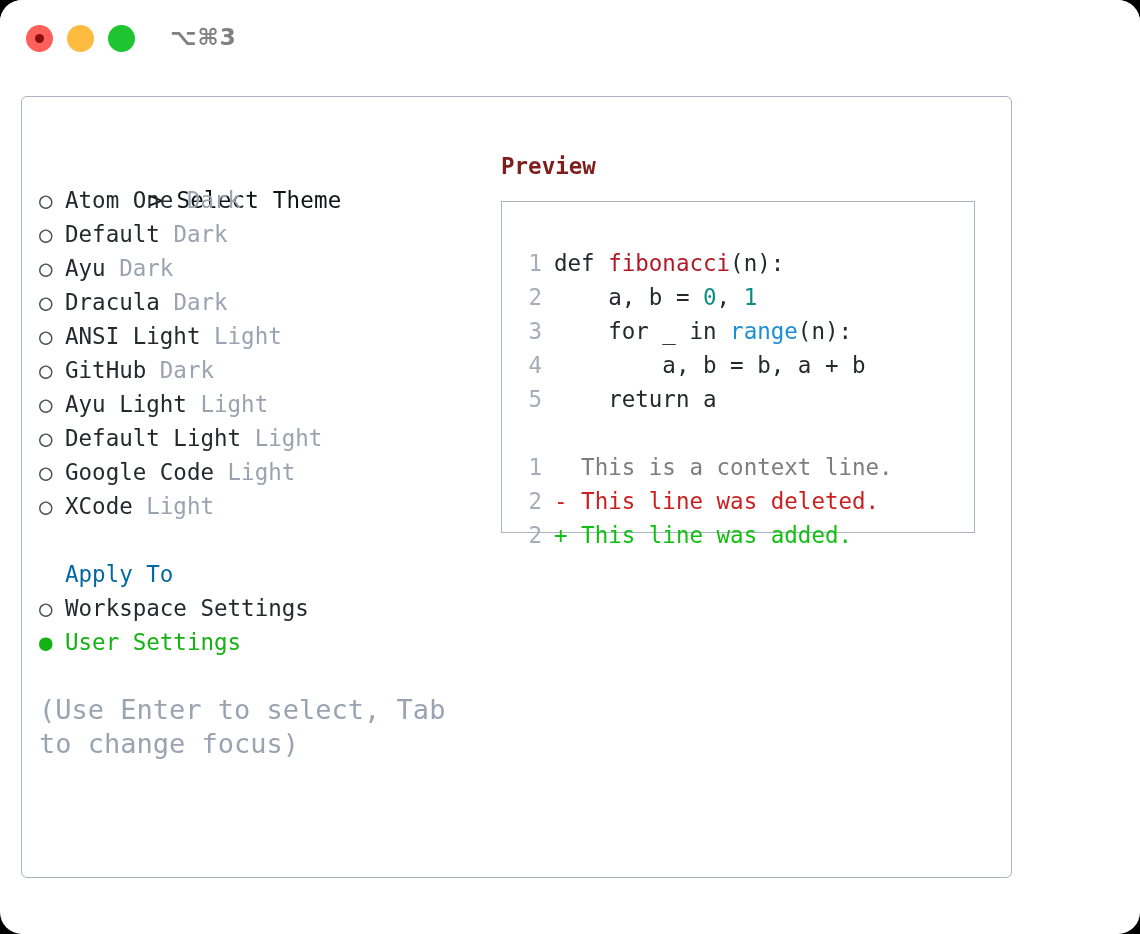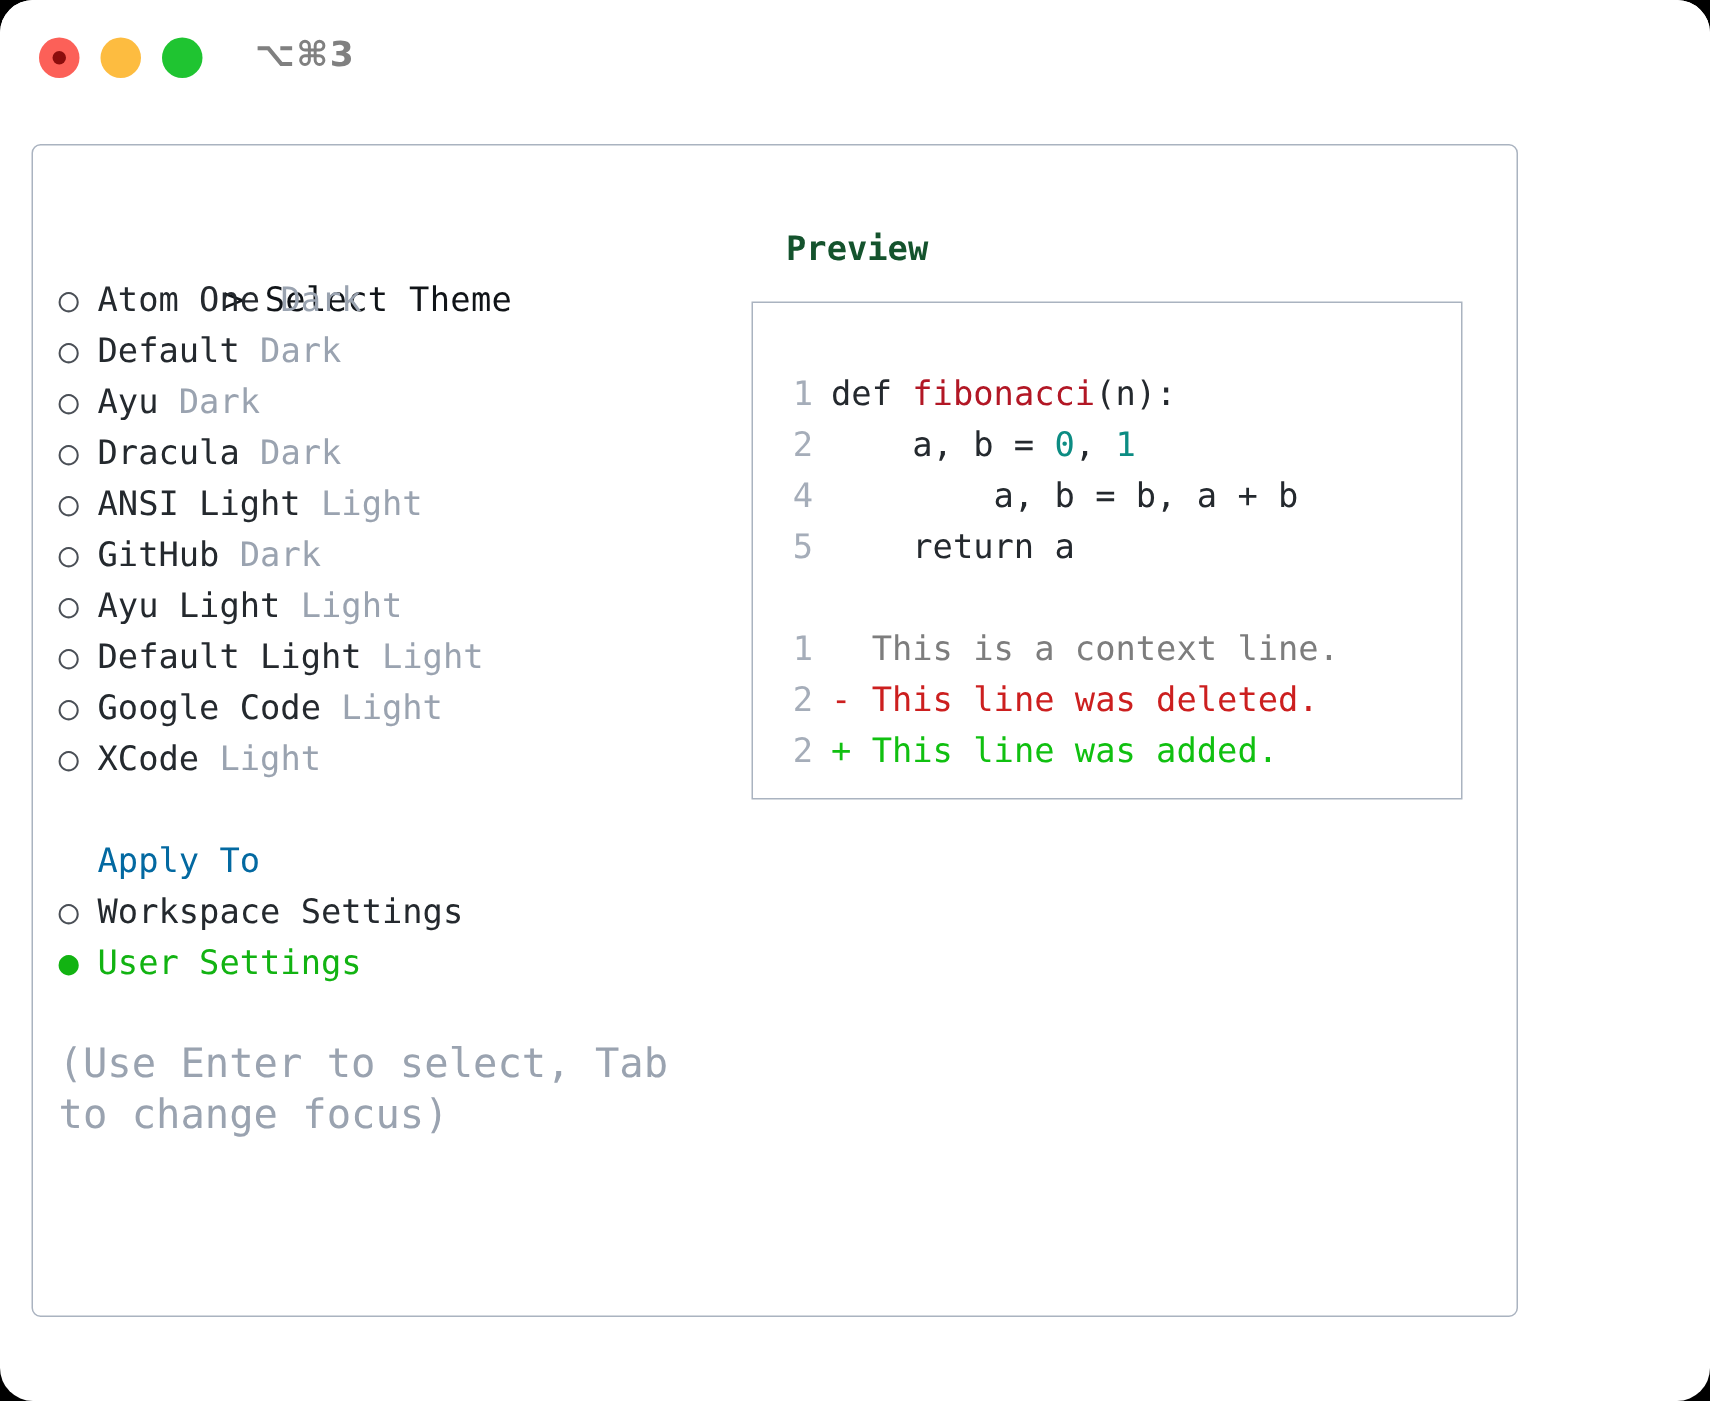--- a/index.html
+++ b/index.html
@@ -129,22 +129,21 @@
   .right-col {
     position: absolute;
     left: 479px;
     top: 52px;
     width: 480px;
   }
   .preview-title {
     font-size: 22.5px;
     line-height: 34px;
     font-weight: 700;
-    color: #14532d;
-    margin-left: 23px;
+    color: #7f1d1d;
   }
   .preview-box {
     margin-top: 18px;
     width: 474px;
     height: 332px;
     border: 1.6px solid #aab3c0;
     background: #ffffff;
     box-sizing: border-box;
     padding: 44px 0 0 12px;
   }
@@ -215,20 +214,21 @@
       <div class="hint">(Use Enter to select, Tab to change focus)</div>
     </div>
 
     <div class="right-col">
       <div class="preview-title">Preview</div>
 
       <div class="preview-box">
         <div id="code-block">
             <div class="code-line"><span class="ln">1</span><span class="tok-plain">def </span><span class="tok-fn">fibonacci</span><span class="tok-plain">(n):</span></div>
             <div class="code-line"><span class="ln">2</span><span class="tok-plain">    a, b = </span><span class="tok-num">0</span><span class="tok-plain">, </span><span class="tok-num">1</span></div>
+            <div class="code-line"><span class="ln">3</span><span class="tok-plain">    for _ in </span><span class="tok-call">range</span><span class="tok-plain">(n):</span></div>
             <div class="code-line"><span class="ln">4</span><span class="tok-plain">        a, b = b, a + b</span></div>
             <div class="code-line"><span class="ln">5</span><span class="tok-plain">    return a</span></div>
           </div>
         <div class="blank"></div>
         <div id="diff-block">
             <div class="code-line"><span class="ln">1</span><span class="d-ctx"> </span> <span class="d-ctx">This is a context line.</span></div>
             <div class="code-line"><span class="ln">2</span><span class="d-del">-</span> <span class="d-del">This line was deleted.</span></div>
             <div class="code-line"><span class="ln">2</span><span class="d-add">+</span> <span class="d-add">This line was added.</span></div>
           </div>
       </div>

